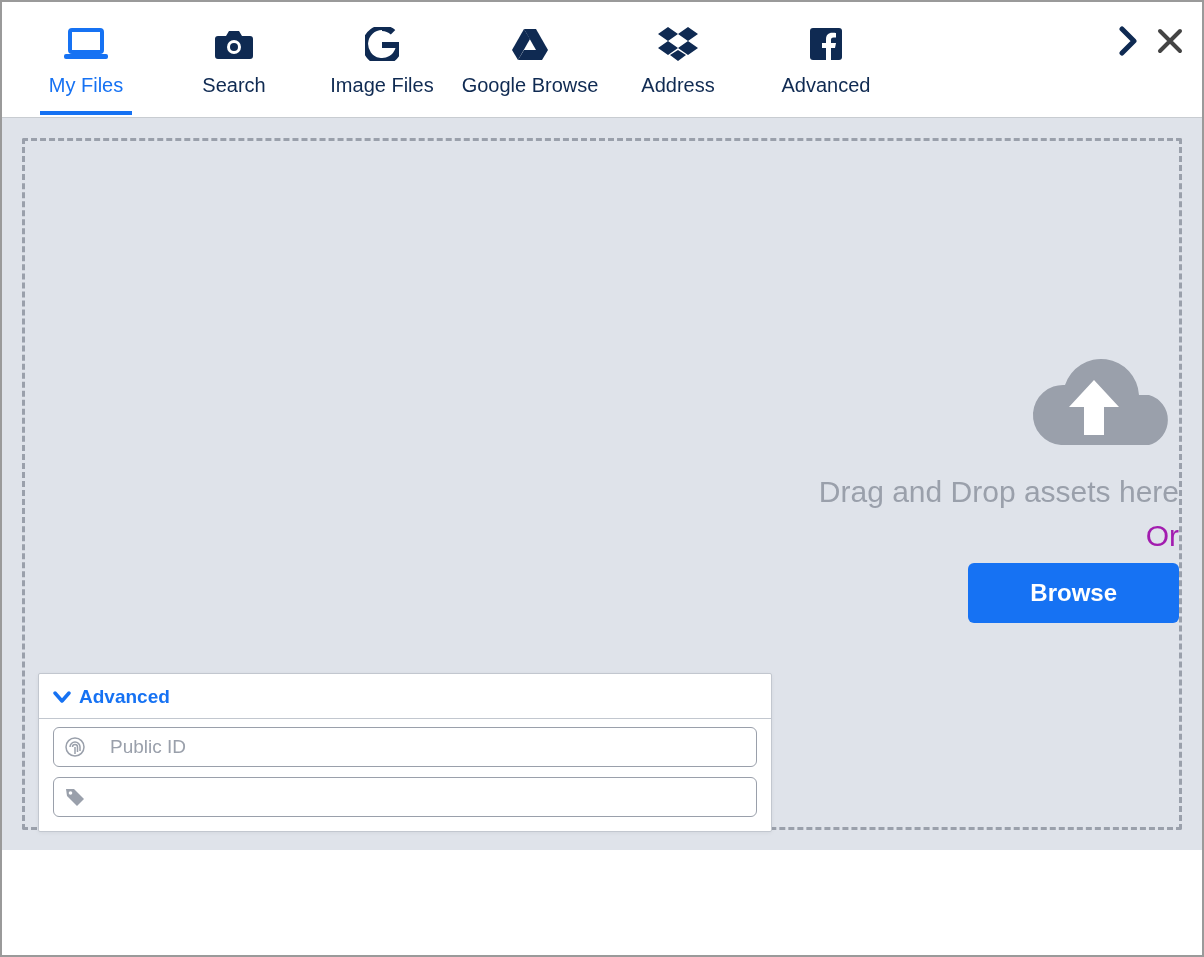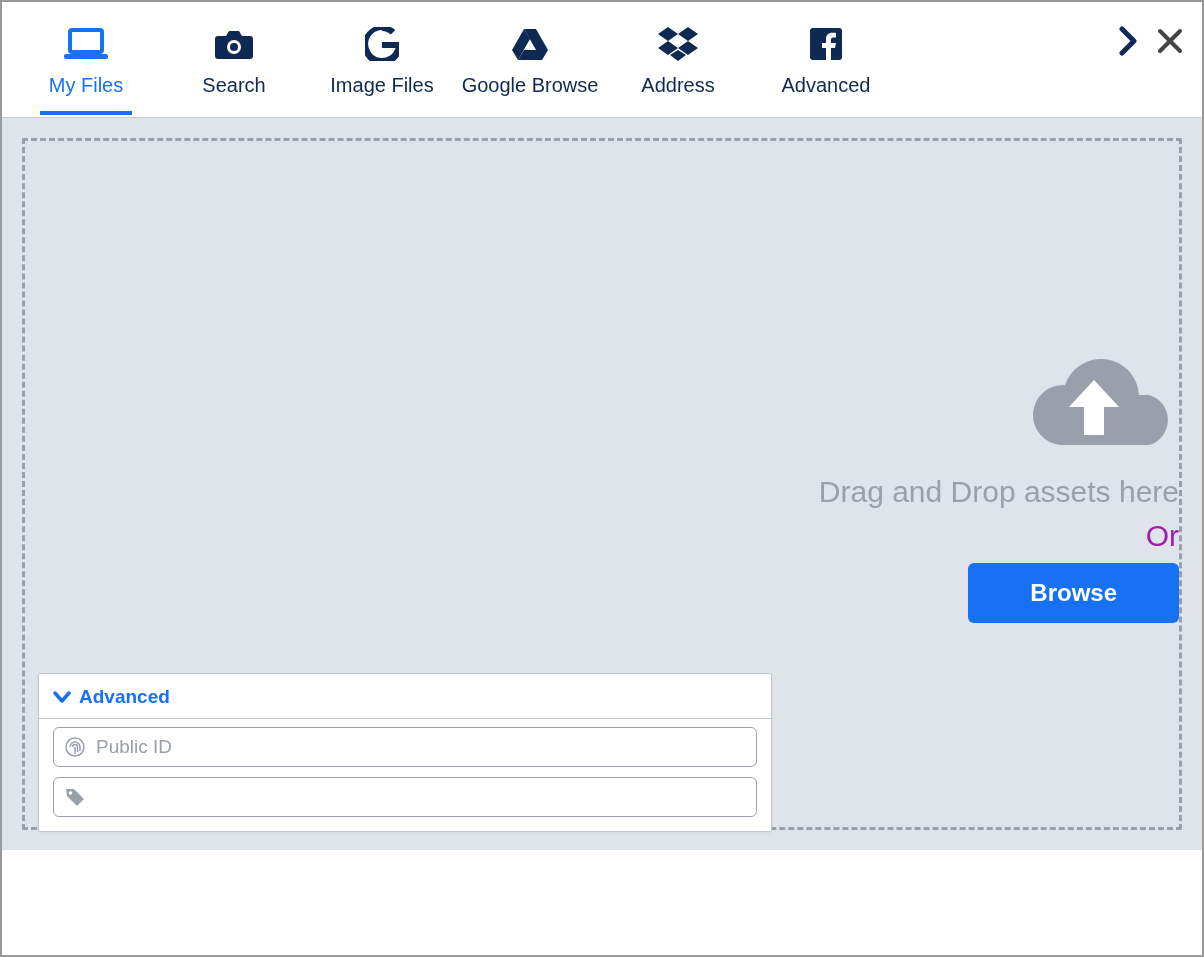--- a/index.html
+++ b/index.html
@@ -152,20 +152,21 @@
     padding: 8px 10px;
     gap: 10px;
   }
   .adv-input-wrap input {
     border: none;
     outline: none;
     font-size: 19px;
     color: #555;
     flex: 1;
     background: transparent;
+    margin-left: 14px;
   }
   .adv-input-wrap input::placeholder { color: #9aa0ab; }
 
   .footer {
     height: calc(100% - 116px - 732px);
     background: #fff;
   }
 
   svg { display: block; }
 </style>

